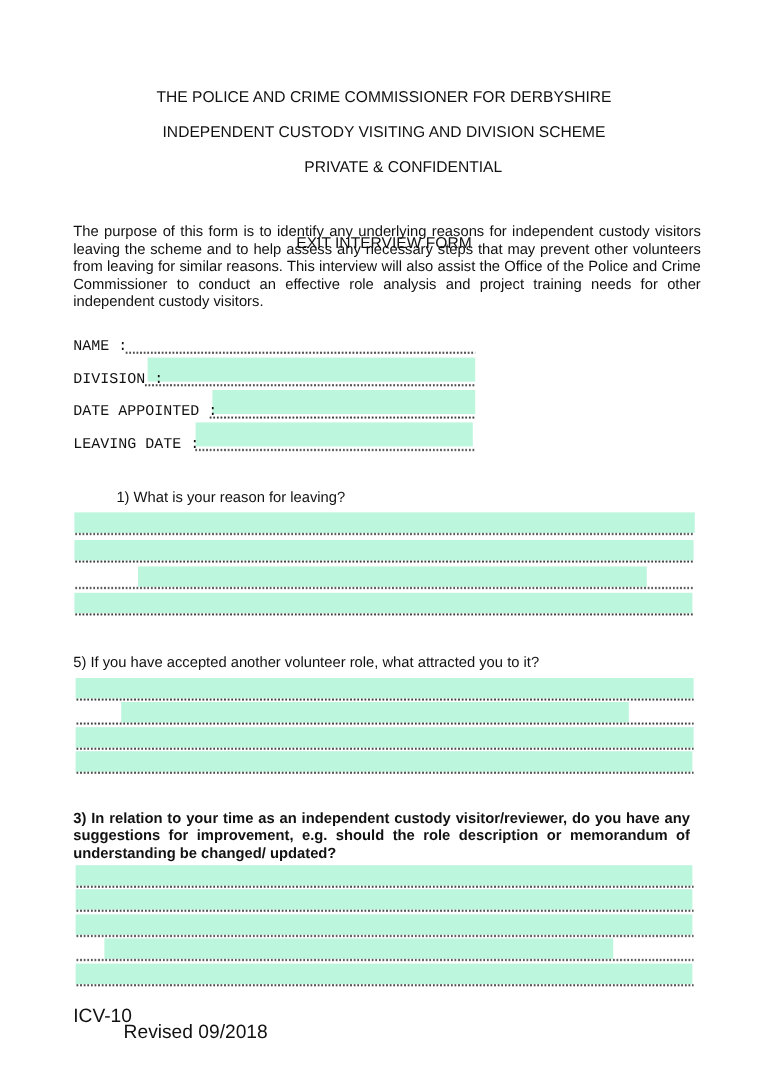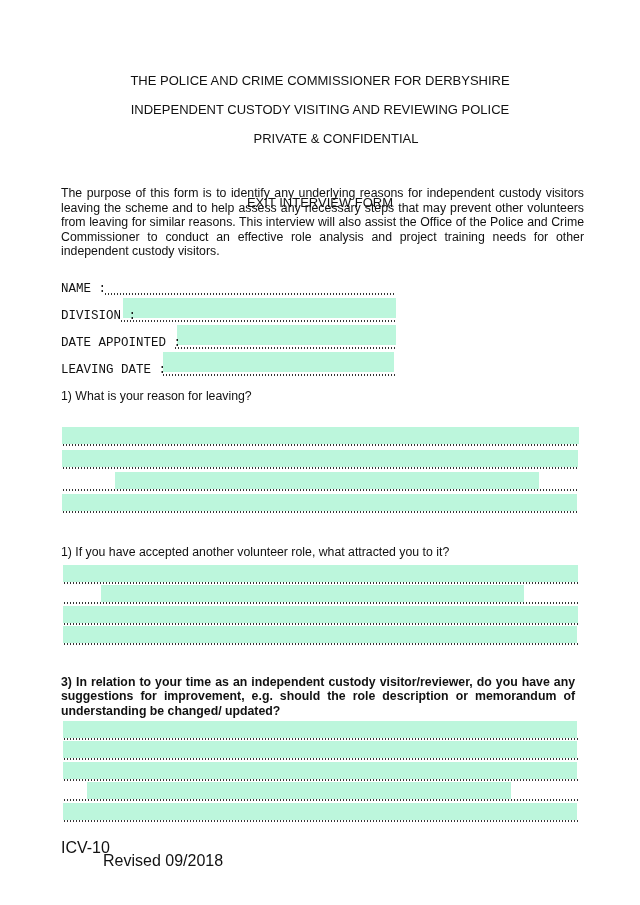--- a/index.html
+++ b/index.html
@@ -12,21 +12,21 @@
           background-image: radial-gradient(circle, #333 0.7px, transparent 0.9px);
           background-size: 3px 2px; background-repeat: repeat-x; }
   .field { position: absolute; background: #BCF6DC; }
   .q { position: absolute; left: 61px; width: 514px; font-size: 12.3px; line-height: 14.4px; text-align: justify; }
   .footer { position: absolute; left: 61px; font-size: 16px; line-height: 13.5px; }
 </style>
 </head>
 <body>
 
 <div class="center-line" style="top:73px;">THE POLICE AND CRIME COMMISSIONER FOR DERBYSHIRE</div>
-<div class="center-line" style="top:102px;">INDEPENDENT CUSTODY VISITING AND REVIEWING POLICE</div>
+<div class="center-line" style="top:102px;">INDEPENDENT CUSTODY VISITING AND DIVISION SCHEME</div>
 <div class="center-line" style="top:131px;padding-left:16px;">PRIVATE &amp; CONFIDENTIAL</div>
 <div class="center-line" style="top:159px;margin-top:36px;">EXIT INTERVIEW FORM</div>
 
 <div class="para" style="top:186px;">The purpose of this form is to identify any underlying reasons for independent custody visitors leaving the scheme and to help assess any necessary steps that may prevent other volunteers from leaving for similar reasons. This interview will also assist the Office of the Police and Crime Commissioner to conduct an effective role analysis and project training needs for other independent custody visitors.</div>
 
 <div class="label" style="left:61px; top:282px;">NAME :</div>
 <div class="dots" style="left:104px; top:293px; width:292px;"></div>
 <div class="field" style="left:104px; top:280px; width:292px; height:13px; background:transparent;"></div>
 
 <div class="field" style="left:123px; top:298px; width:273px; height:20px;"></div>
@@ -34,31 +34,31 @@
 <div class="dots" style="left:120px; top:320px; width:276px;"></div>
 
 <div class="field" style="left:177px; top:325px; width:219px; height:20px;"></div>
 <div class="label" style="left:61px; top:336px;">DATE APPOINTED :</div>
 <div class="dots" style="left:174px; top:347px; width:222px;"></div>
 
 <div class="field" style="left:163px; top:352px; width:231px; height:20px;"></div>
 <div class="label" style="left:61px; top:363px;">LEAVING DATE :</div>
 <div class="dots" style="left:162px; top:374px; width:234px;"></div>
 
-<div class="q" style="top:389px;">1) What is your reason for leaving?</div>
+<div class="q" style="top:407px;margin-left:36px;">1) What is your reason for leaving?</div>
 <div class="field" style="left:62px; top:427px; width:517px; height:17px;"></div>
 <div class="dots" style="left:62px; top:444px; width:516px;"></div>
 <div class="field" style="left:62px; top:450px; width:516px; height:17px;"></div>
 <div class="dots" style="left:62px; top:467px; width:516px;"></div>
 <div class="field" style="left:115px; top:472px; width:424px; height:17px;"></div>
 <div class="dots" style="left:62px; top:489px; width:516px;"></div>
 <div class="field" style="left:62px; top:494px; width:515px; height:17px;"></div>
 <div class="dots" style="left:62px; top:511px; width:516px;"></div>
 
-<div class="q" style="top:545px;">1) If you have accepted another volunteer role, what attracted you to it?</div>
+<div class="q" style="top:545px;">5) If you have accepted another volunteer role, what attracted you to it?</div>
 <div class="field" style="left:63px; top:565px; width:515px; height:17px;"></div>
 <div class="dots" style="left:63px; top:582px; width:515px;"></div>
 <div class="field" style="left:101px; top:585px; width:423px; height:17px;"></div>
 <div class="dots" style="left:63px; top:602px; width:515px;"></div>
 <div class="field" style="left:63px; top:606px; width:515px; height:17px;"></div>
 <div class="dots" style="left:63px; top:623px; width:515px;"></div>
 <div class="field" style="left:63px; top:626px; width:514px; height:17px;"></div>
 <div class="dots" style="left:63px; top:643px; width:515px;"></div>
 
 <div class="q" style="top:675px;font-weight:bold;">3) In relation to your time as an independent custody visitor/reviewer, do you have any suggestions for improvement, e.g. should the role description or memorandum of understanding be changed/ updated?</div>

